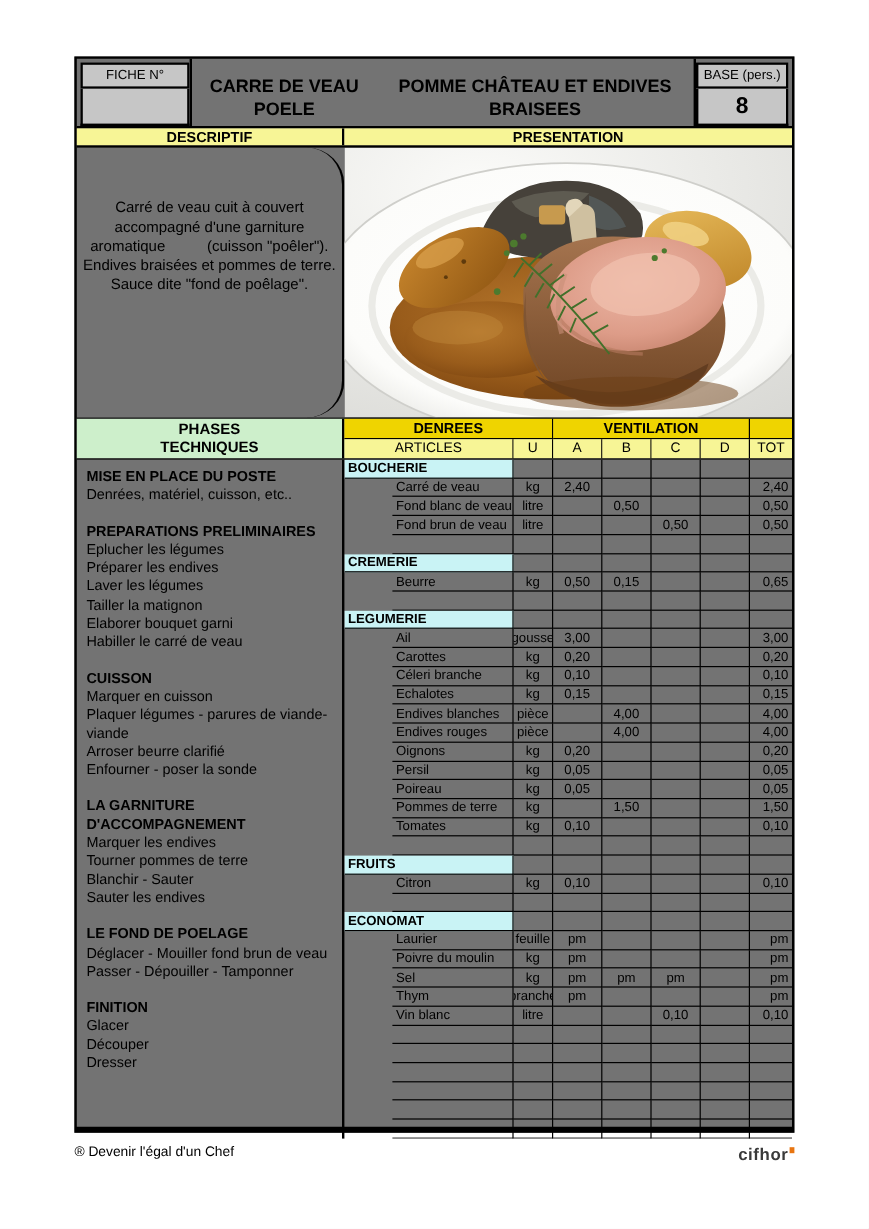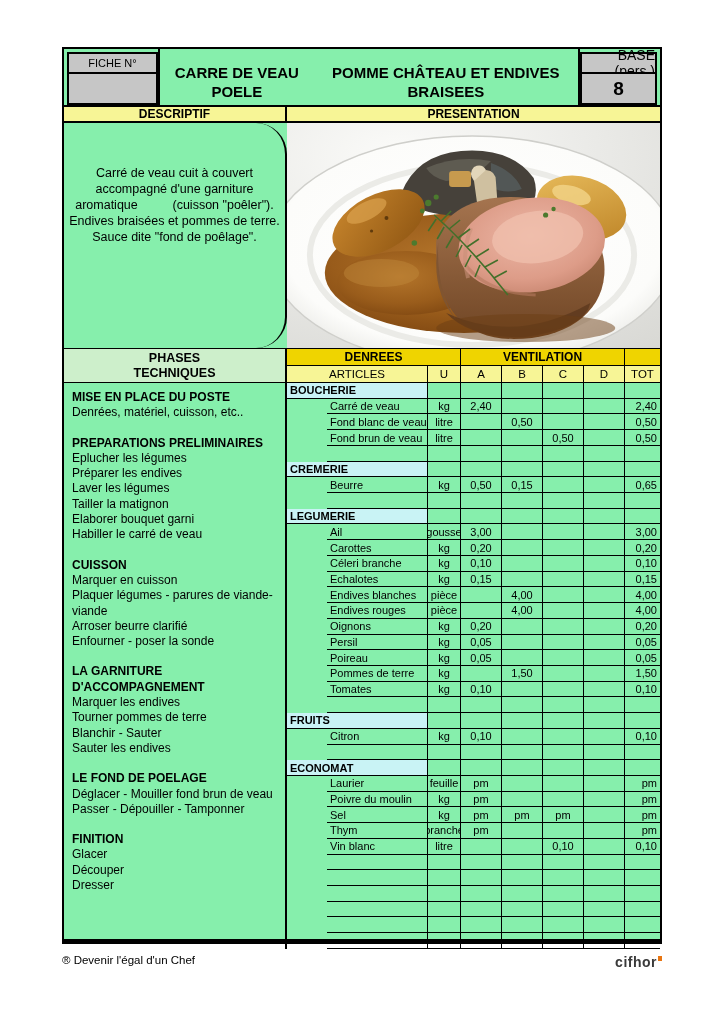--- a/index.html
+++ b/index.html
@@ -1,32 +1,32 @@
 <!DOCTYPE html>
 <html><head>
 <meta charset="utf-8">
 <style>
   html,body{margin:0;padding:0;background:#ffffff;}
   .page{position:relative;width:724px;height:1024px;background:#ffffff;
         font-family:"Liberation Sans","DejaVu Sans",sans-serif;color:#000;}
   .sheet{position:absolute;left:62px;top:47px;width:600px;height:897px;
          border:2px solid #000;border-bottom:5px solid #000;box-sizing:border-box;
-         display:flex;flex-direction:column;background:#86efac;}
+         display:flex;flex-direction:column;background:#737373;}
 
   
   .header-row{height:56px;display:flex;flex:none;}
   .hdr-left{width:96px;flex:none;border-right:2px solid #000;box-sizing:border-box;
             display:flex;flex-direction:column;padding:3px 0 0 3px;}
   .hdr-right{width:82px;flex:none;border-left:2px solid #000;box-sizing:border-box;
              display:flex;flex-direction:column;padding:3px 3px 0 0;}
   .gray-cell{background:#C6C6C6;border:2px solid #000;box-sizing:border-box;
              display:flex;align-items:center;justify-content:center;}
   .fiche-label{height:22px;font-size:11px;}
   .fiche-value{flex:1;border-top:none;}
-  .base-label{height:22px;font-size:14px;text-align:right;}
+  .base-label{height:22px;font-size:11px;text-align:right;}
   .base-value{flex:1;border-top:none;font-size:19px;font-weight:bold;}
   .hdr-title{flex:1;display:flex;align-items:center;
              justify-content:flex-start;padding-top:9px;font-weight:bold;
              font-size:15px;line-height:19px;text-align:center;}
 
   
   .band-row{height:18px;flex:none;display:flex;border-top:2px solid #000;
             border-bottom:2px solid #000;box-sizing:border-box;}
   .band{background:#F7F596;display:flex;align-items:center;justify-content:center;
         font-weight:bold;font-size:12px;box-sizing:border-box;}

